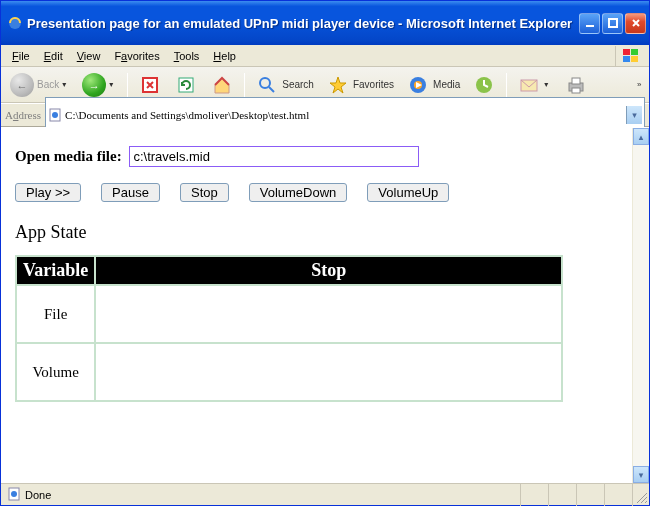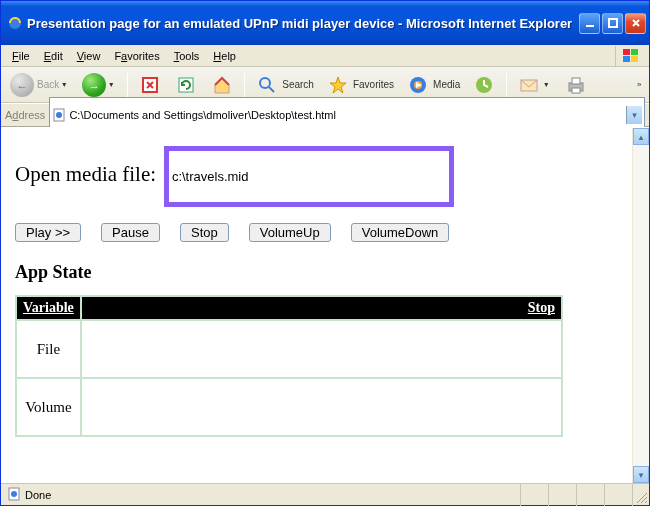--- a/index.html
+++ b/index.html
@@ -99,20 +99,21 @@
   .drop { width: 8px; color:#333; font-size:8px; }
   .addrbar {
     height: 24px;
     background: #ece9d8;
     border-top: 1px solid #fff;
     border-bottom: 1px solid #aca899;
     display: flex;
     align-items: center;
     padding: 0 4px;
     gap: 4px;
+    font-family: Liberation Serif, serif;
   }
   .addrbar .albl { color: #7f7f7f; }
   .addrbox {
     flex: 1; height: 36px; background: white;
     border: 1px solid #7f9db9;
     display: flex; align-items: center; padding: 0 2px;
     font-size: 11px;
   }
   .addrbox .page-icon { width:14px; height:14px; margin-right:3px; display:flex;align-items:center;justify-content:center;}
   .addrbox .addrtext { flex:1; }
@@ -140,58 +141,57 @@
     display:flex; flex-direction:column;
   }
   .scrollbar .arrow {
     height:17px;
     background: linear-gradient(to bottom,#cde6fb,#a8cef2);
     border:1px solid #89ade4;
     display:flex;align-items:center;justify-content:center;
     color:#4a6a9c; font-size:9px;
   }
   .scrollbar .track { flex:1; background:#f7f6f0; }
-  .content label { font-size:21px; }
+  .content label { font-size:15px;font-weight:bold; }
   .mediainput {
     font-family: Arial, sans-serif;
     font-size: 13px;
-    padding: 18px 3px;
+    padding: 2px 3px;
     width: 290px;
-    border: 5px solid #8b5cf6;
+    border: 1px solid #8b5cf6;
     background:white;
     margin-left:4px;
   }
   .btnrow { margin-top: 16px; display:flex; gap:20px; }
   .btnrow button {
     font-family: Arial, sans-serif;
     font-size: 13px;
     padding: 1px 10px;
     background: #efefef;
     border: 1px solid #7f9db9;
     border-radius: 3px;
   }
   h2.appstate {
     font-family: "Times New Roman", serif;
     font-size: 18px;
-    font-weight: bold;
+    font-weight: normal;
     margin: 20px 0 12px 0;
   }
   table.state {
     border-collapse: collapse;
     width: 548px;
     border: 2px solid #c7e2cd;
   }
   table.state th {
     background: black; color: white;
     font-family: "Times New Roman", serif;
-    font-size: 14px; font-weight: bold;
-    text-align: right;
+    font-size: 18px; font-weight: bold;
+    text-align: center;
     padding: 3px 6px;
     border: 2px solid #c7e2cd;
-    text-decoration: underline;
   }
   table.state td {
     border: 2px solid #c7e2cd;
     font-family: "Times New Roman", serif;
     font-size: 15px;
     padding: 6px;
     height: 58px;
     text-align: center;
     vertical-align: middle;
   }
@@ -375,22 +375,22 @@
   <div class="content-wrap">
     <div class="content">
       <div>
         <label>Open media file:</label>
         <input class="mediainput" type="text" value="c:\travels.mid" style="">
       </div>
       <div class="btnrow">
         <button>Play &gt;&gt;</button>
         <button>Pause</button>
         <button>Stop</button>
+        <button>VolumeDown</button>
         <button>VolumeUp</button>
-        <button>VolumeDown</button>
       </div>
       <h2 class="appstate">App State</h2>
       <table class="state">
         <tbody>
             <tr>
           <th>Variable</th>
           <th>Stop</th>
         </tr>
         <tr>
           <td class="varcell">File</td>

